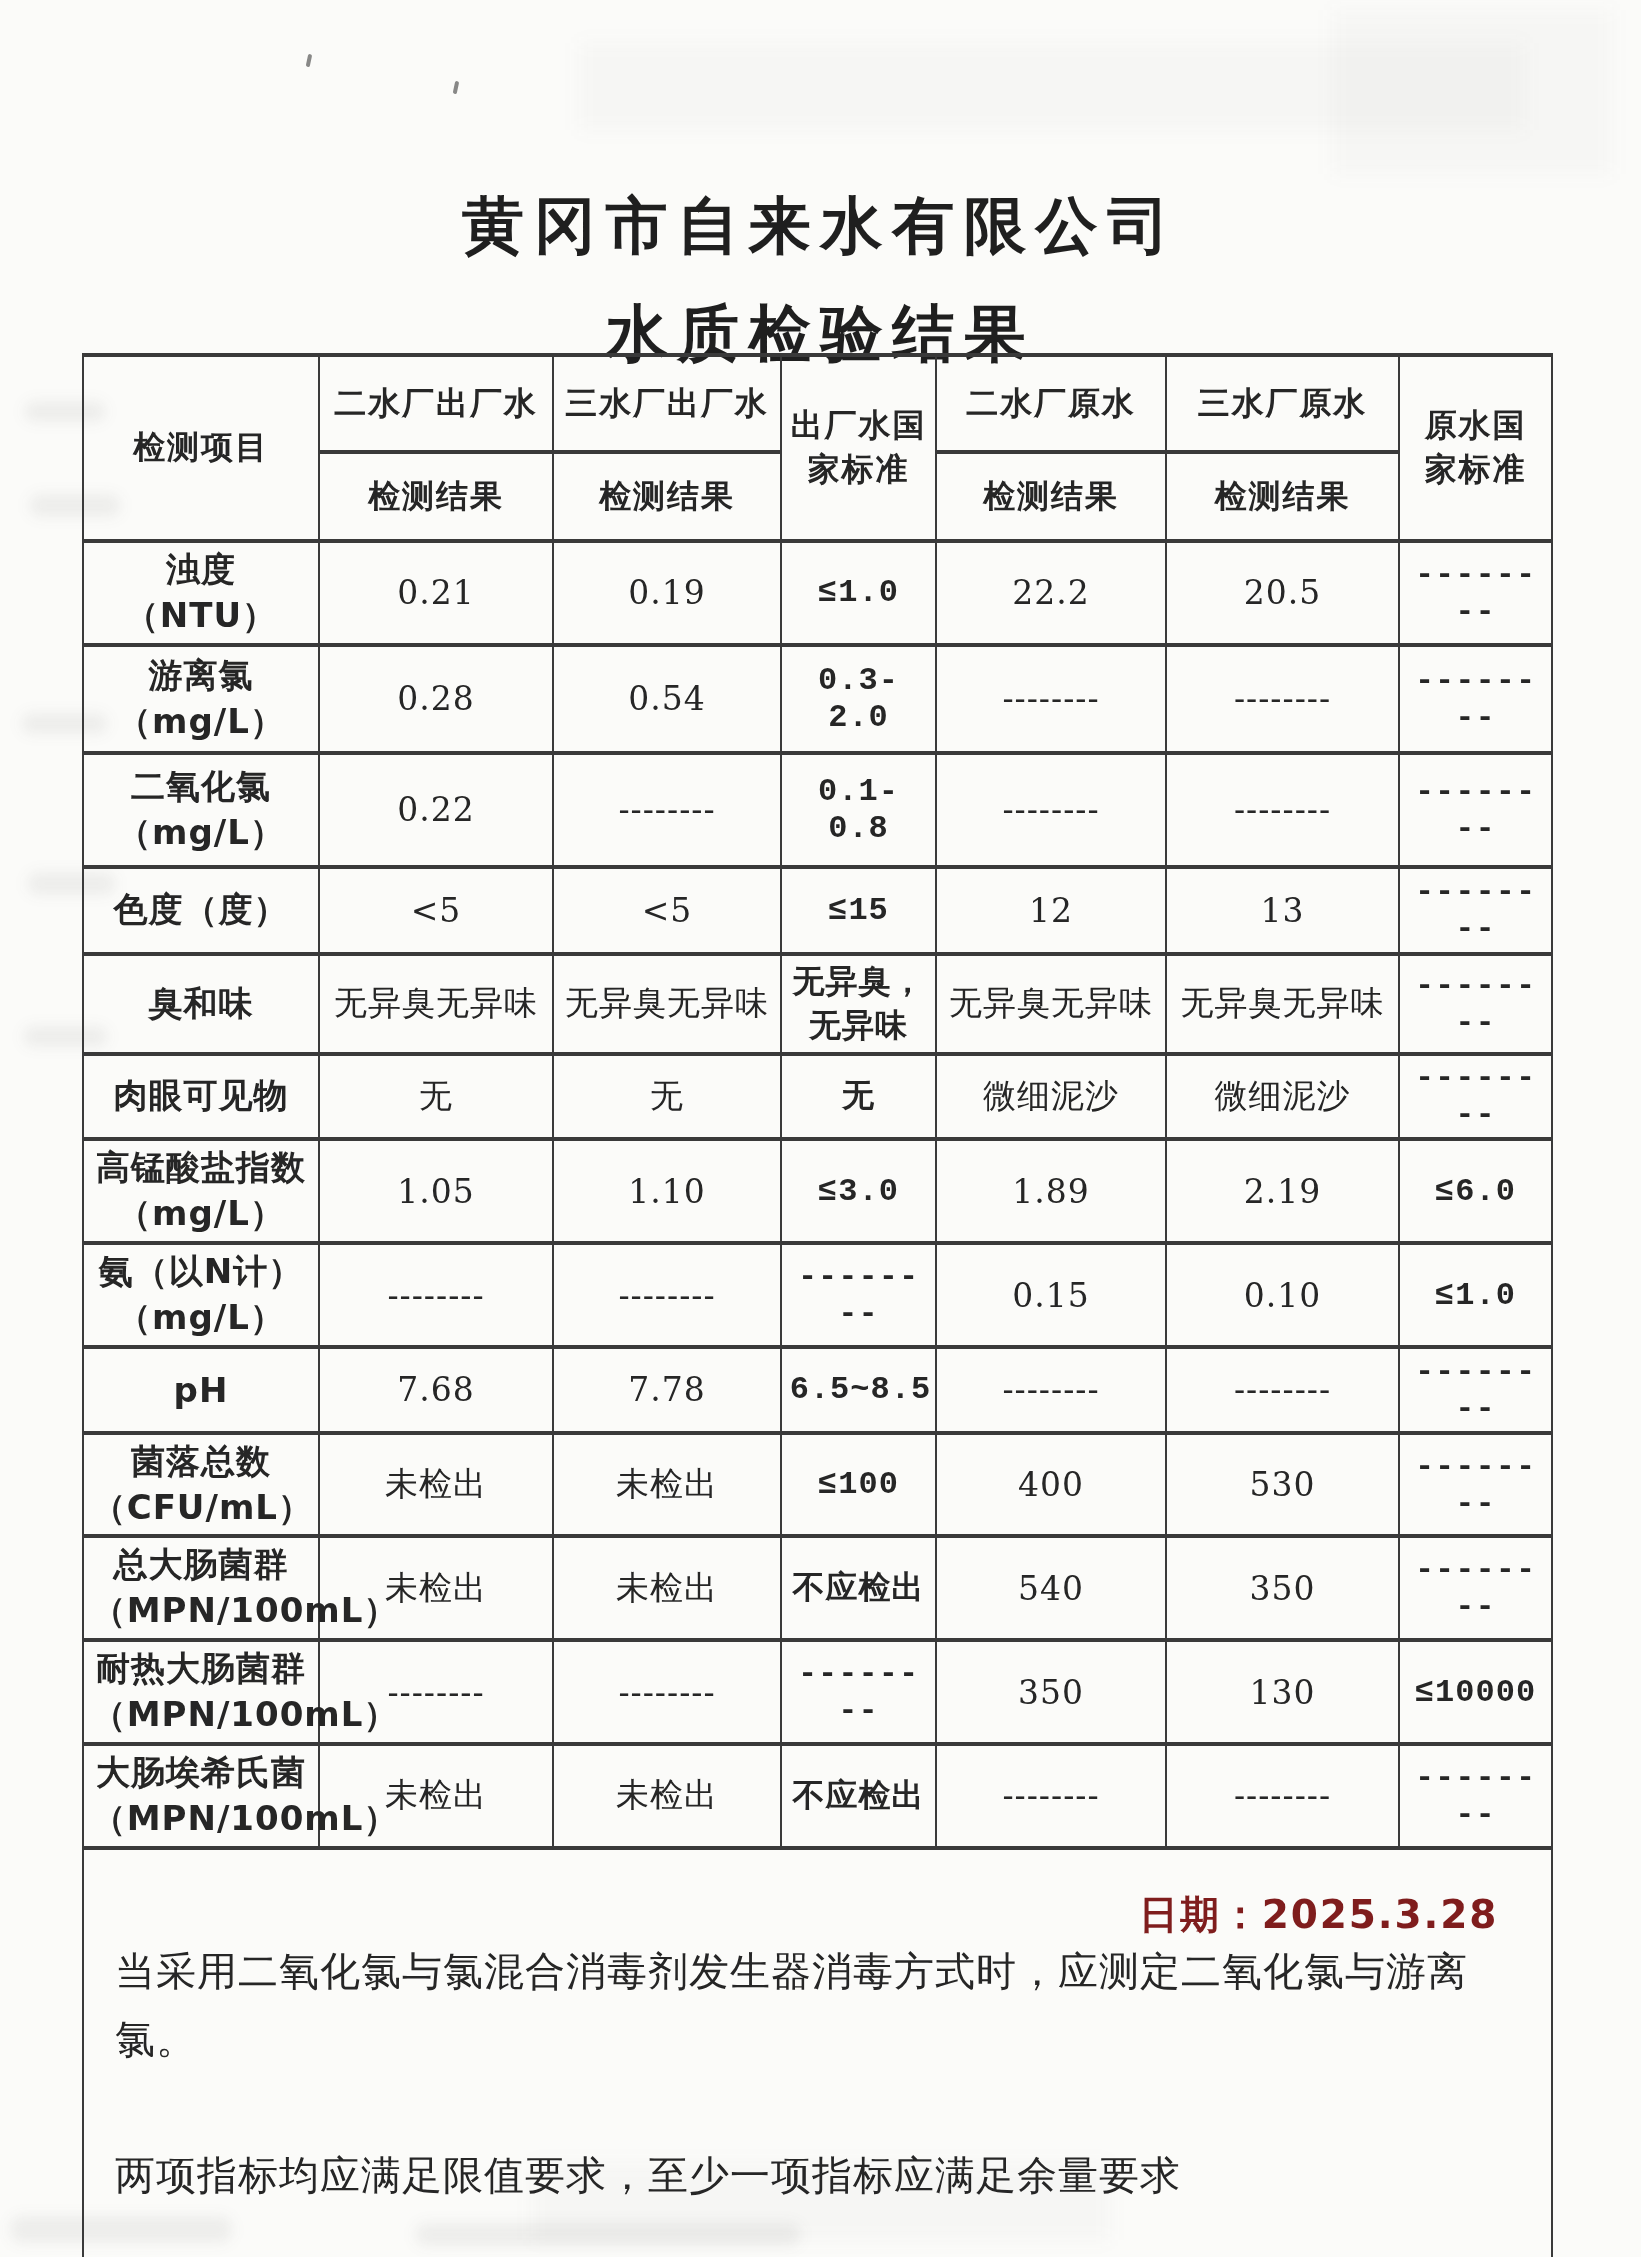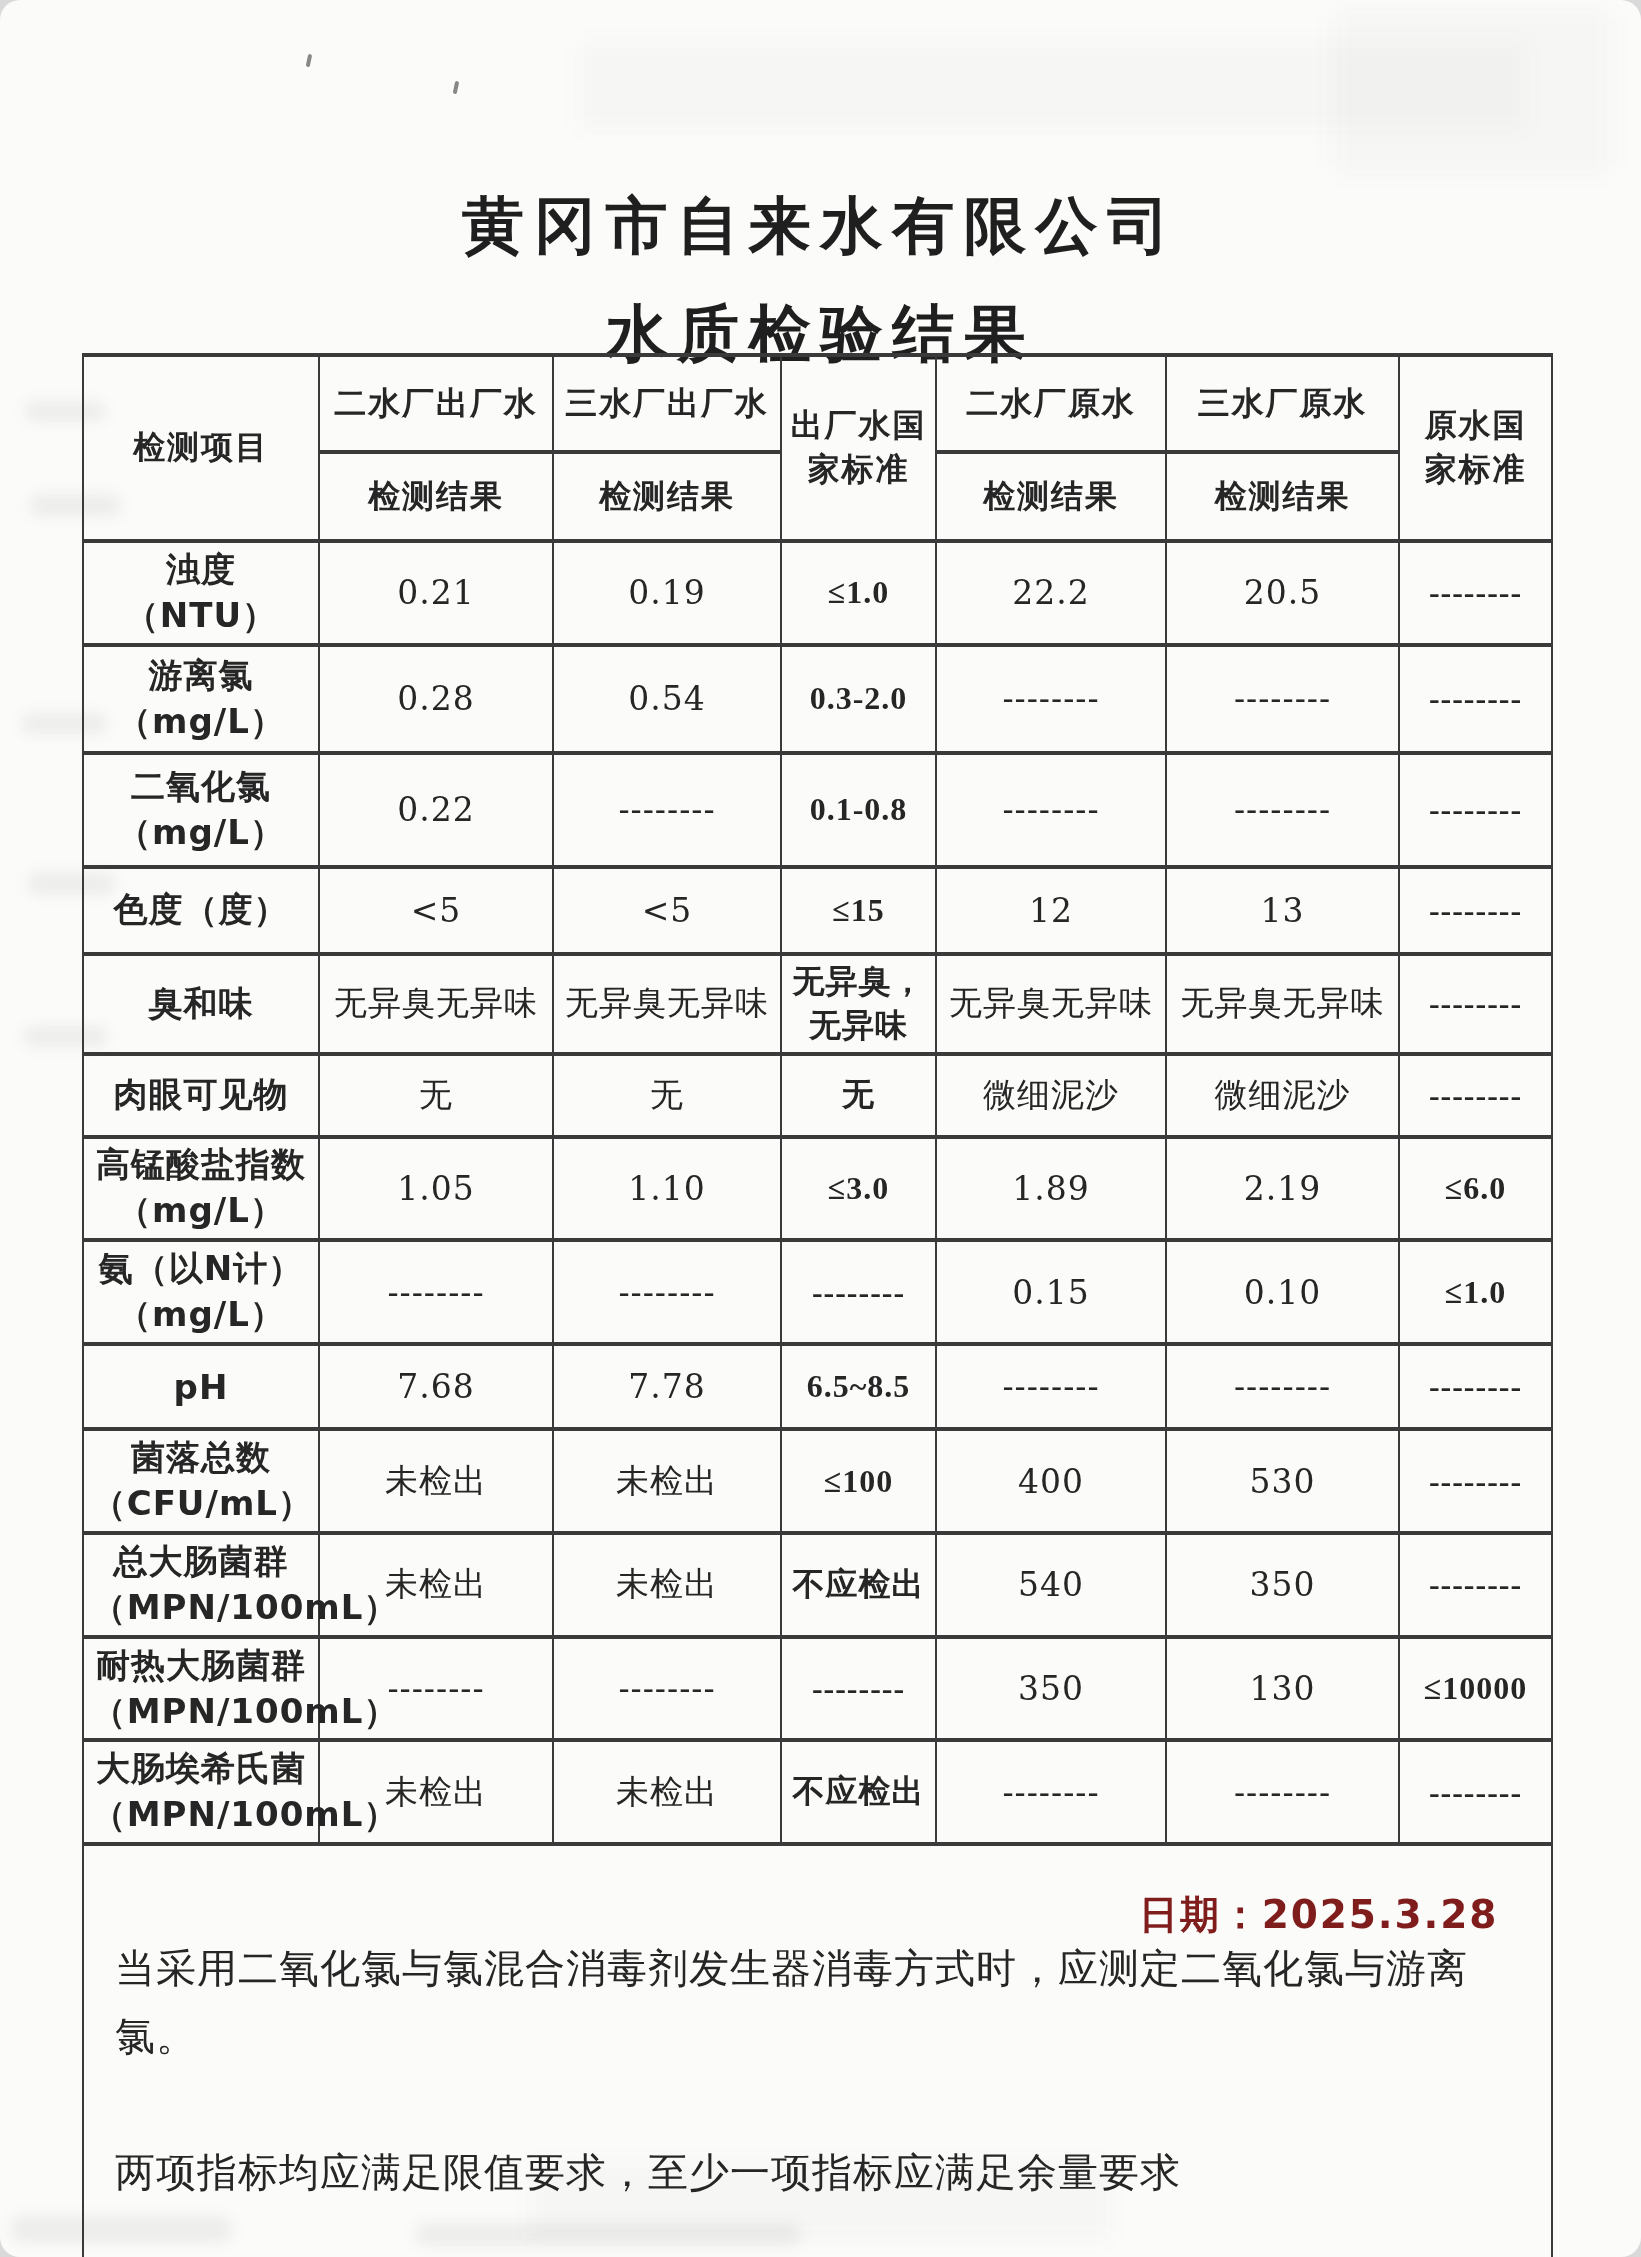--- a/index.html
+++ b/index.html
@@ -3,21 +3,20 @@
 <meta charset="utf-8">
 <style>
   html,body{margin:0;padding:0;background:#d9d9d9;}
   .page{
     position:relative;
     width:1641px;height:2257px;
     background:#fbfbf9;
     overflow:hidden;
     font-family:"DejaVu Sans", sans-serif;
     color:#2a2a2a;
-    border-radius:20px;
   }
   
   .smudge{position:absolute;background:rgba(60,60,60,0.07);filter:blur(6.8px);border-radius:11.6px;}
   .noise-band{position:absolute;background:rgba(90,90,90,0.03);filter:blur(9.7px);}
   .speck{position:absolute;width:3.9px;height:12.6px;background:#4a4a4a;opacity:.65;transform:rotate(12deg);border-radius:1.9px;}
 
   .title-block{
     position:absolute;top:172px;left:0;width:100%;
     text-align:center;font-weight:700;color:#1f1f1f;
     font-size:62px;line-height:108px;letter-spacing:9.7px;
@@ -30,21 +29,21 @@
   }
   .results th,.results td{
     border:solid #3a3a3a;border-width:4.8px 2.9px;
     text-align:center;vertical-align:middle;
     padding:3.9px 7.7px;box-sizing:border-box;
     white-space:pre-line;color:#262626;
   }
   .results th{font-size:32px;font-weight:700;letter-spacing:1.9px;}
   td.item{font-size:34px;font-weight:700;letter-spacing:1px;}
   td.val{font-family:"DejaVu Serif", serif;font-size:33px;font-weight:400;letter-spacing:1px;}
-  td.std{font-weight:700;font-family:Liberation Serif, serif;font-size:32px;text-align:center;}
+  td.std{font-weight:700;font-family:Liberation Mono, monospace;font-size:32px;text-align:center;}
 
   thead tr:nth-child(1){height:97px;}
   thead tr:nth-child(2){height:89px;padding-left:26px;}
   tbody tr:nth-child(1){height:85px;}
   tbody tr:nth-child(2){height:108px;}
   tbody tr:nth-child(3){height:114px;}
   tbody tr:nth-child(4){height:87px;}
   tbody tr:nth-child(5){height:91px;}
   tbody tr:nth-child(6){height:83px;}
   tbody tr:nth-child(7){height:87px;}

